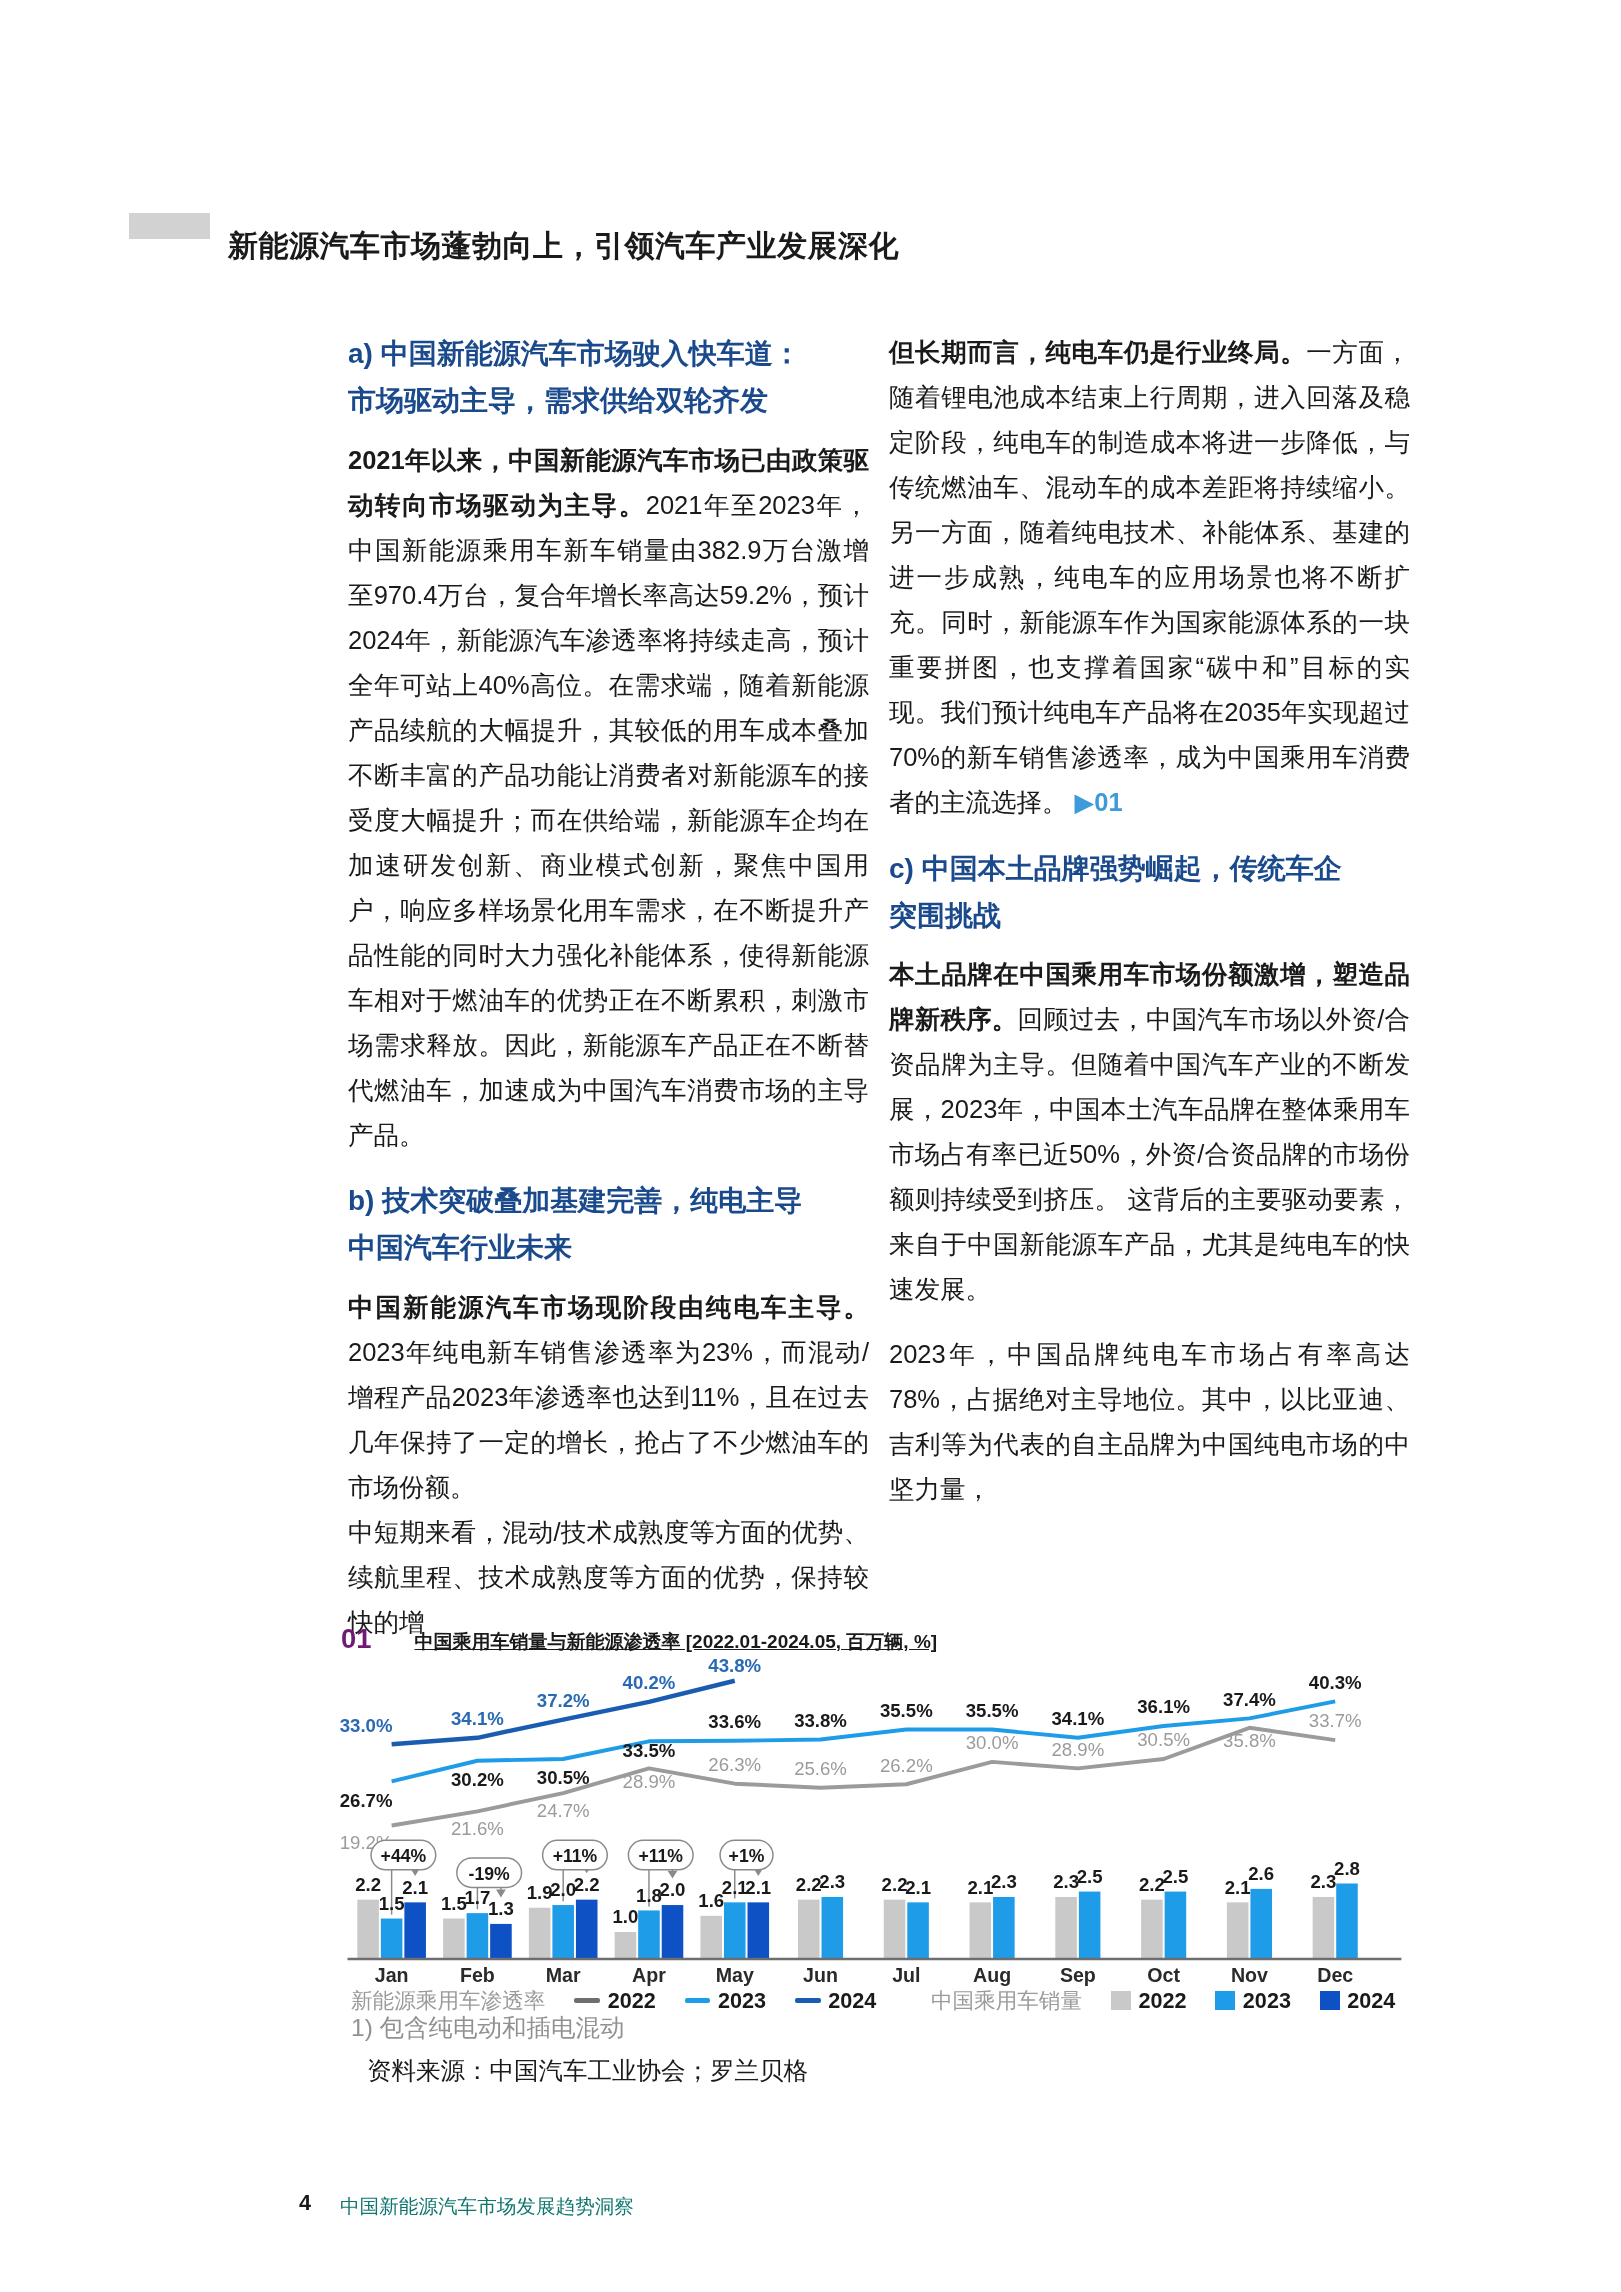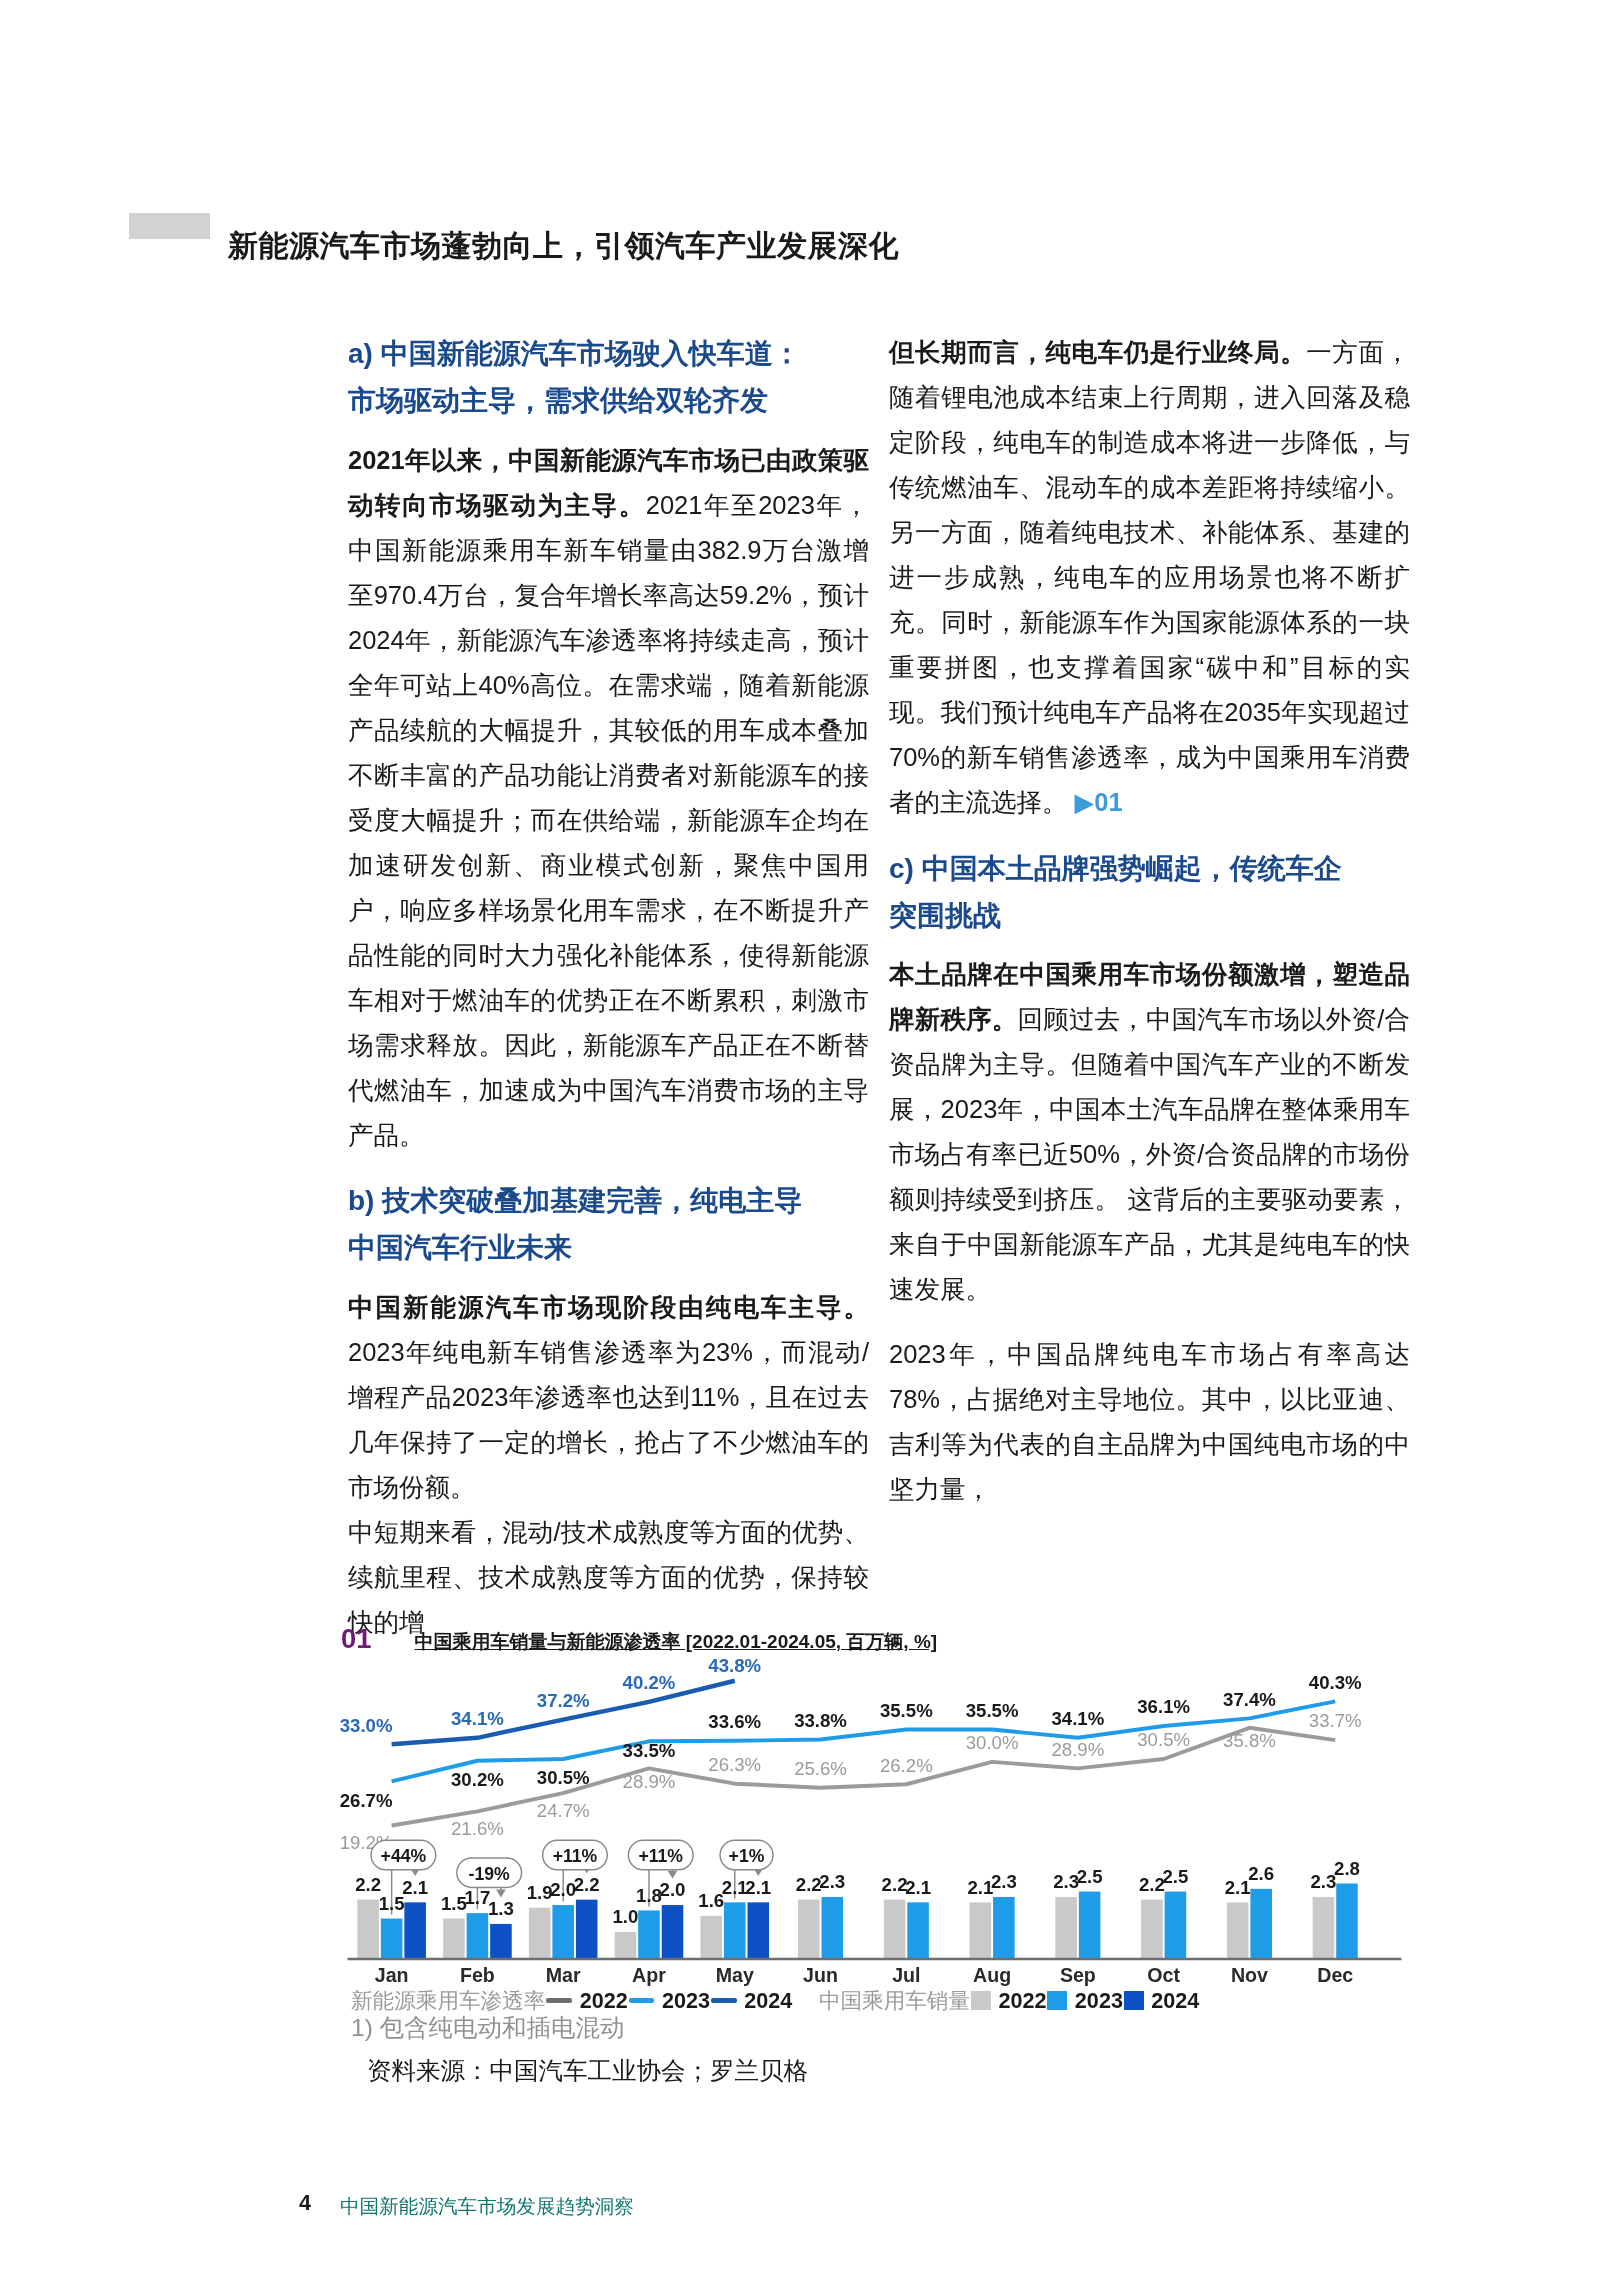--- a/index.html
+++ b/index.html
@@ -20,21 +20,21 @@
   .col p.tight{margin:0;}
   .lead{font-weight:bold;}
   .chart-ref{color:#3e9bd9;font-weight:bold;white-space:nowrap;}
 
   
   .chart-head{position:absolute;left:341px;top:1623px;display:flex;gap:43px;align-items:baseline;}
   .chart-num{color:#701a75;font-size:27.4px;font-weight:bold;}
   .chart-title{font-size:19px;font-weight:bold;text-decoration:underline;}
   #chart-svg{position:absolute;left:323px;top:1656px;}
 
-  .legend-row{position:absolute;left:351px;top:1986px;display:flex;align-items:center;gap:1px;font-size:21.6px;}
+  .legend-row{position:absolute;left:351px;top:1986px;display:flex;align-items:center;gap:29px;font-size:21.6px;}
   .legend-group-label{color:#9b9b9b;}
   .legend-group-label.second{margin-left:25.5px;}
   .legend-item{display:flex;align-items:center;gap:7.8px;font-weight:600;color:#1a1a1a;}
   .line-marker{display:inline-block;width:25.5px;height:4.9px;border-radius:2px;}
   .sq-marker{display:inline-block;width:19.6px;height:19.6px;}
 
   .chart-footnote{position:absolute;left:351px;top:2011px;font-size:24.5px;color:#919191;}
   .chart-source{position:absolute;left:367px;top:2054px;font-size:24.5px;color:#1a1a1a;}
 
   

